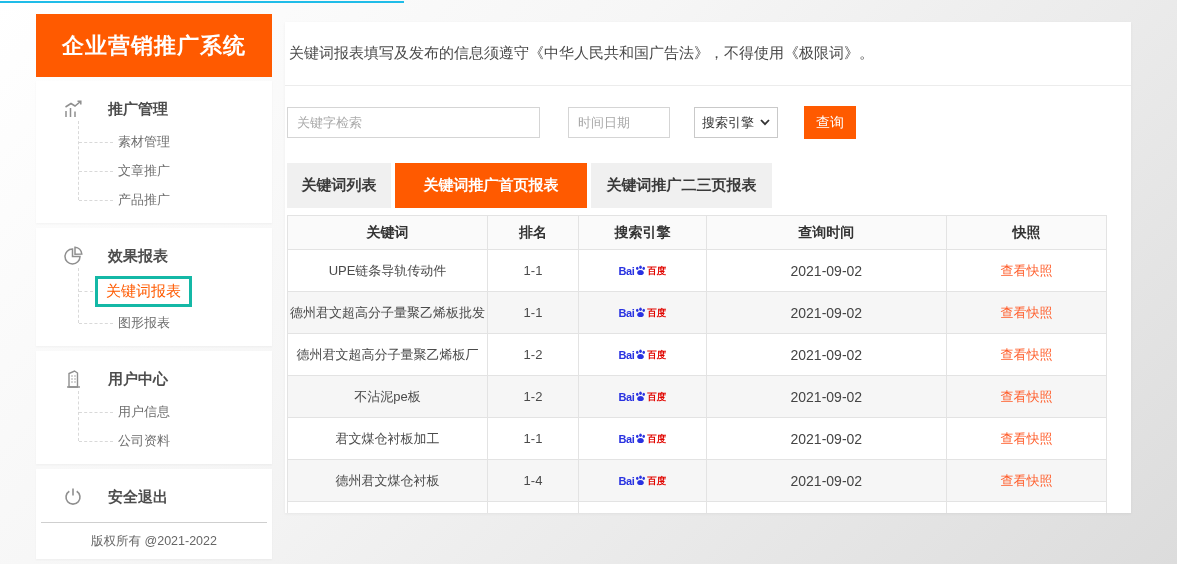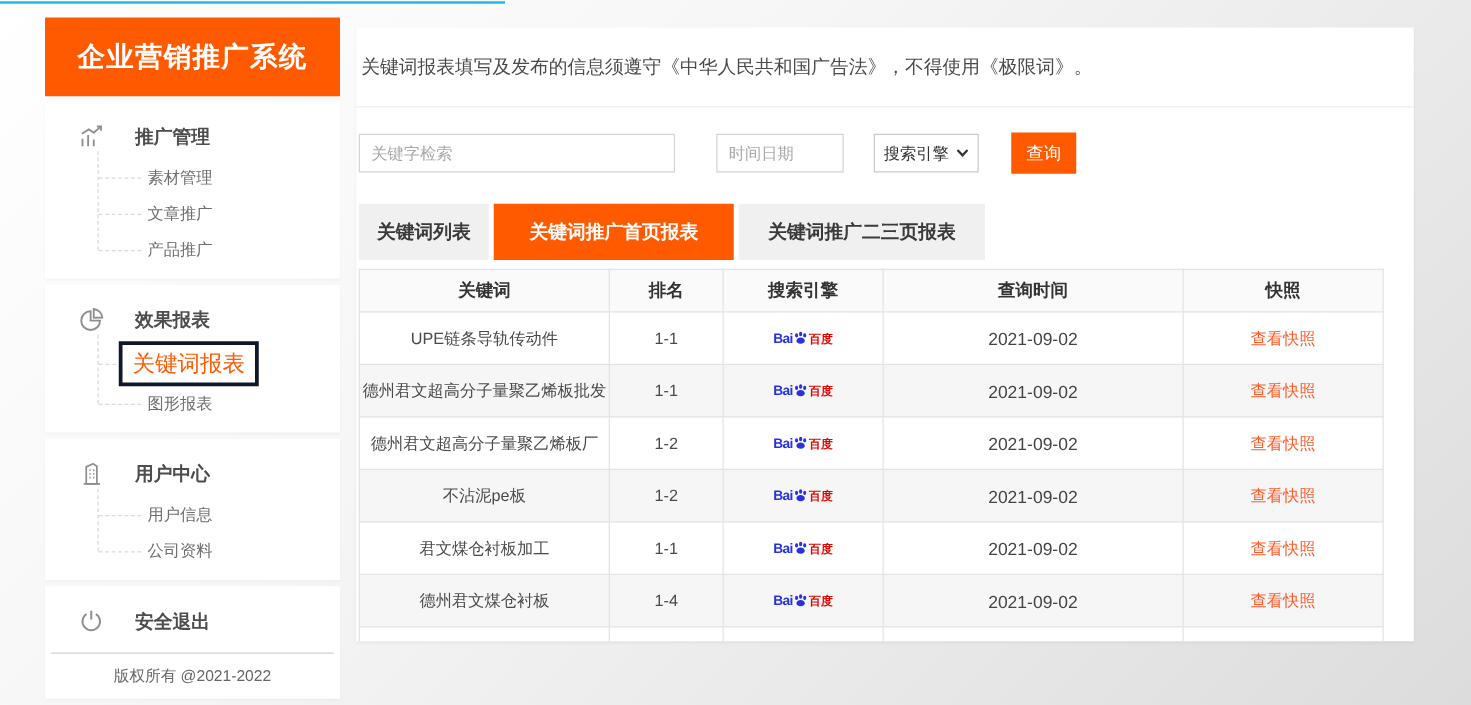--- a/index.html
+++ b/index.html
@@ -17,45 +17,45 @@
   .section-title{display:flex;align-items:center;height:30px;padding-left:24px;cursor:pointer;}
   .section-title .ttl{margin-left:22px;font-size:15px;font-weight:bold;color:#4d4d4d;}
   .s-icon{width:26px;height:26px;display:flex;align-items:center;justify-content:center;color:#8f8f8f;}
   .subs{position:relative;margin-top:3px;}
   .subs::before{content:"";position:absolute;left:42px;top:-6px;bottom:14px;border-left:1px dashed #d9d9d9;}
   .sub-item{position:relative;height:29px;display:flex;align-items:center;padding-left:82px;
             font-size:13px;color:#6e6e6e;cursor:pointer;}
   .sub-item::before{content:"";position:absolute;left:43px;width:34px;top:50%;border-top:1px dashed #d9d9d9;}
   .sub-item.active{height:34px;padding-left:59px;}
   .sub-item.active::before{width:14px;}
-  .hl-box{display:inline-block;border:3px solid #0f172a;padding:3px 8px;color:#ff5a00;font-size:18px;background:#fff;}
+  .hl-box{display:inline-block;border:3px solid #14b8a6;padding:3px 8px;color:#ff5a00;font-size:15px;background:#fff;}
   .logout-divider{border-top:1px solid #cfcfcf;margin:10px 5px 0 5px;}
   .copyright{padding-top:10px;text-align:center;font-size:12.5px;color:#666;}
 
   
   .content{position:absolute;left:285px;top:22px;width:846px;height:491px;background:#fff;
            overflow:hidden;box-shadow:0 1px 3px rgba(0,0,0,.05);}
   .notice{height:63px;border-bottom:1px solid #ececec;display:flex;align-items:center;
           padding-left:4px;font-size:15px;color:#4a4a4a;}
   .search-row{margin:20px 0 0 2px;display:flex;align-items:center;gap:19px;}
   .txt-input{height:31px;border:1px solid #d5d5d5;padding:0 9px;font-size:13px;color:#333;
              box-sizing:border-box;outline:none;background:#fff;}
   .txt-input::placeholder{color:#a9a9a9;}
   .kw-input{width:253px;}
-  .date-input{width:102px;margin-left:14px;}
+  .date-input{width:102px;margin-left:9px;}
   .select-box{height:31px;width:84px;margin-left:5px;border:1px solid #c9c9c9;box-sizing:border-box;
               display:flex;align-items:center;justify-content:space-between;padding:0 7px;
               font-size:13px;color:#333;background:#fff;cursor:pointer;}
   .query-btn{height:33px;width:52px;margin-left:7px;background:#ff5a00;color:#fff;border:none;
              font-size:14px;cursor:pointer;}
 
   .tabs{margin:24px 0 0 2px;display:flex;height:45px;}
   .tab{display:flex;align-items:center;justify-content:center;background:#f0f0f0;color:#3a3a3a;
        font-size:15px;font-weight:bold;cursor:pointer;margin-right:4px;}
-  .tab.t1{width:104px;} .tab.t2{width:192px;} .tab.t3{width:197px;}
+  .tab.t1{width:104px;} .tab.t2{width:192px;} .tab.t3{width:181px;}
   .tab.active{background:#ff5a00;color:#fff;}
 
   table.report{margin:7px 0 0 2px;width:820px;border-collapse:collapse;border:1px solid #d9d9d9;}
   .report th,.report td{border:1px solid #e3e3e3;text-align:center;padding:0 2px;}
   .report th{height:33px;background:#fafafa;font-size:14px;color:#333;font-weight:bold;}
   .report td{height:41px;font-size:13px;color:#4a4a4a;white-space:nowrap;}
   .report td.time{font-size:14px;color:#444;}
   .report tbody tr:nth-child(even){background:#f6f6f6;}
   .c1{width:166px;} .c2{width:95px;} .c3{width:133px;} .c4{width:257px;} .c5{width:169px;}
   .snap{color:#ff5e2c;cursor:pointer;text-decoration:none;font-size:13px;}

